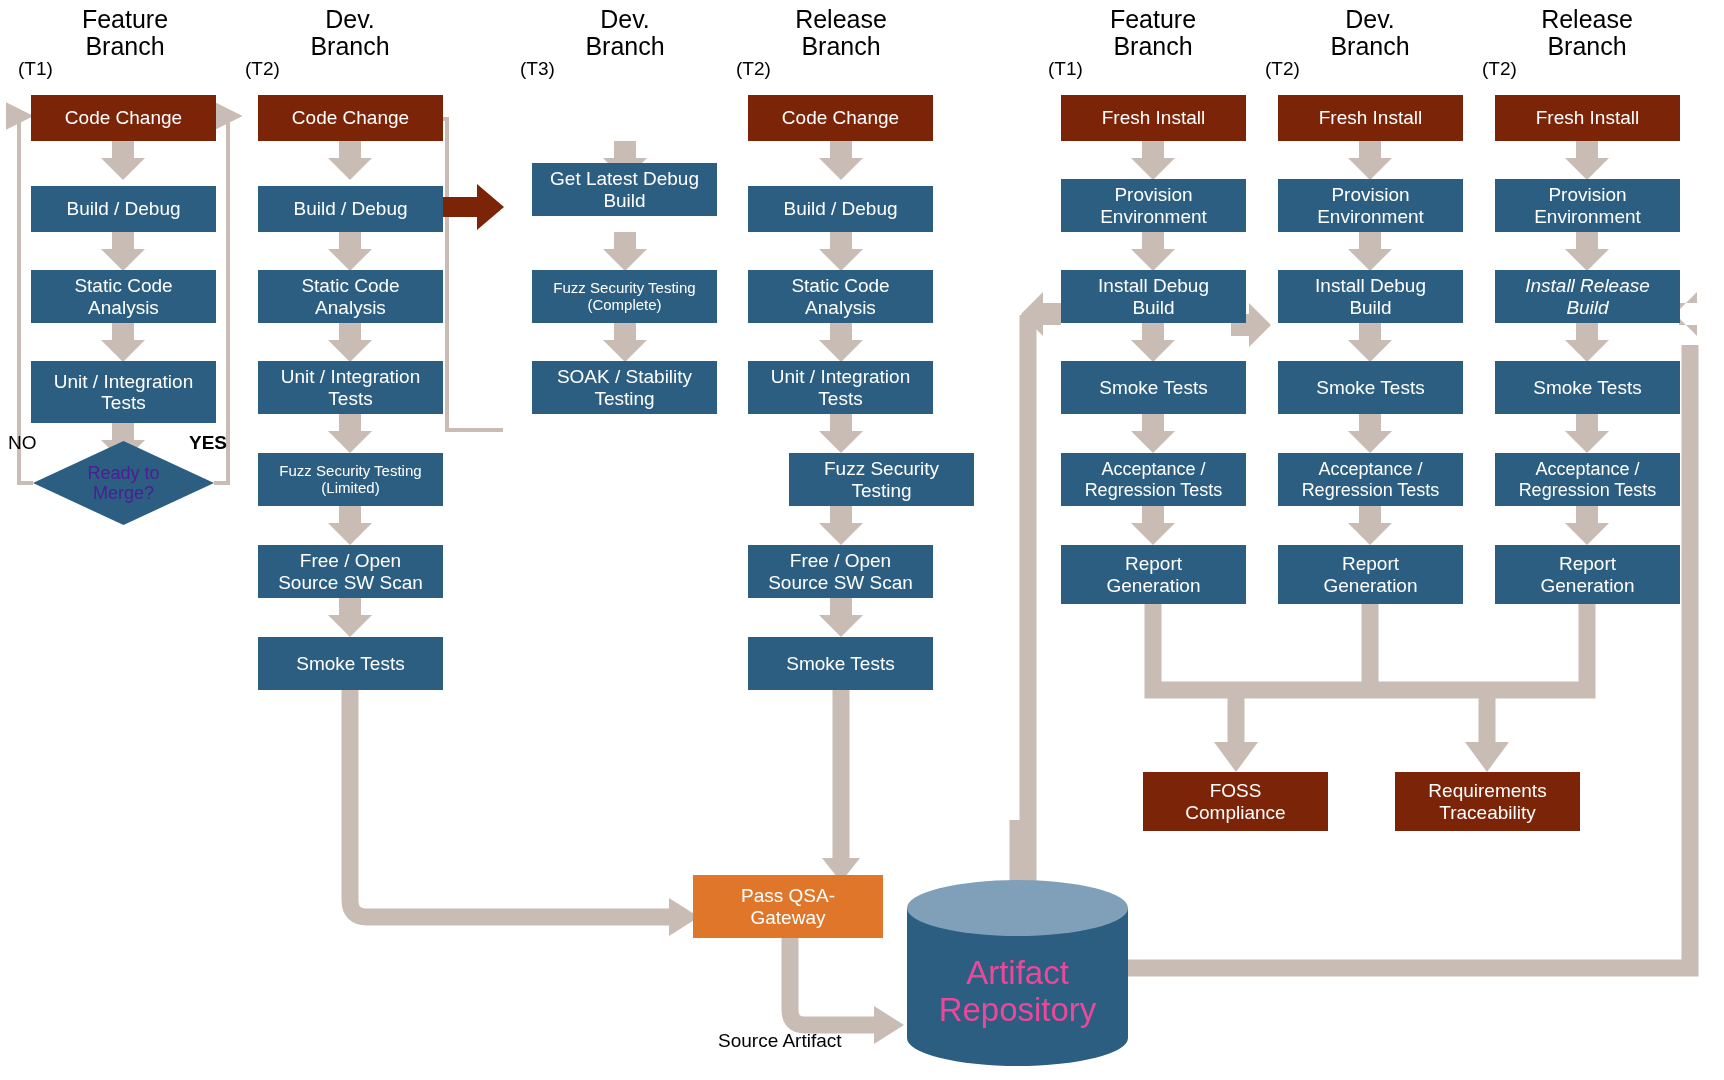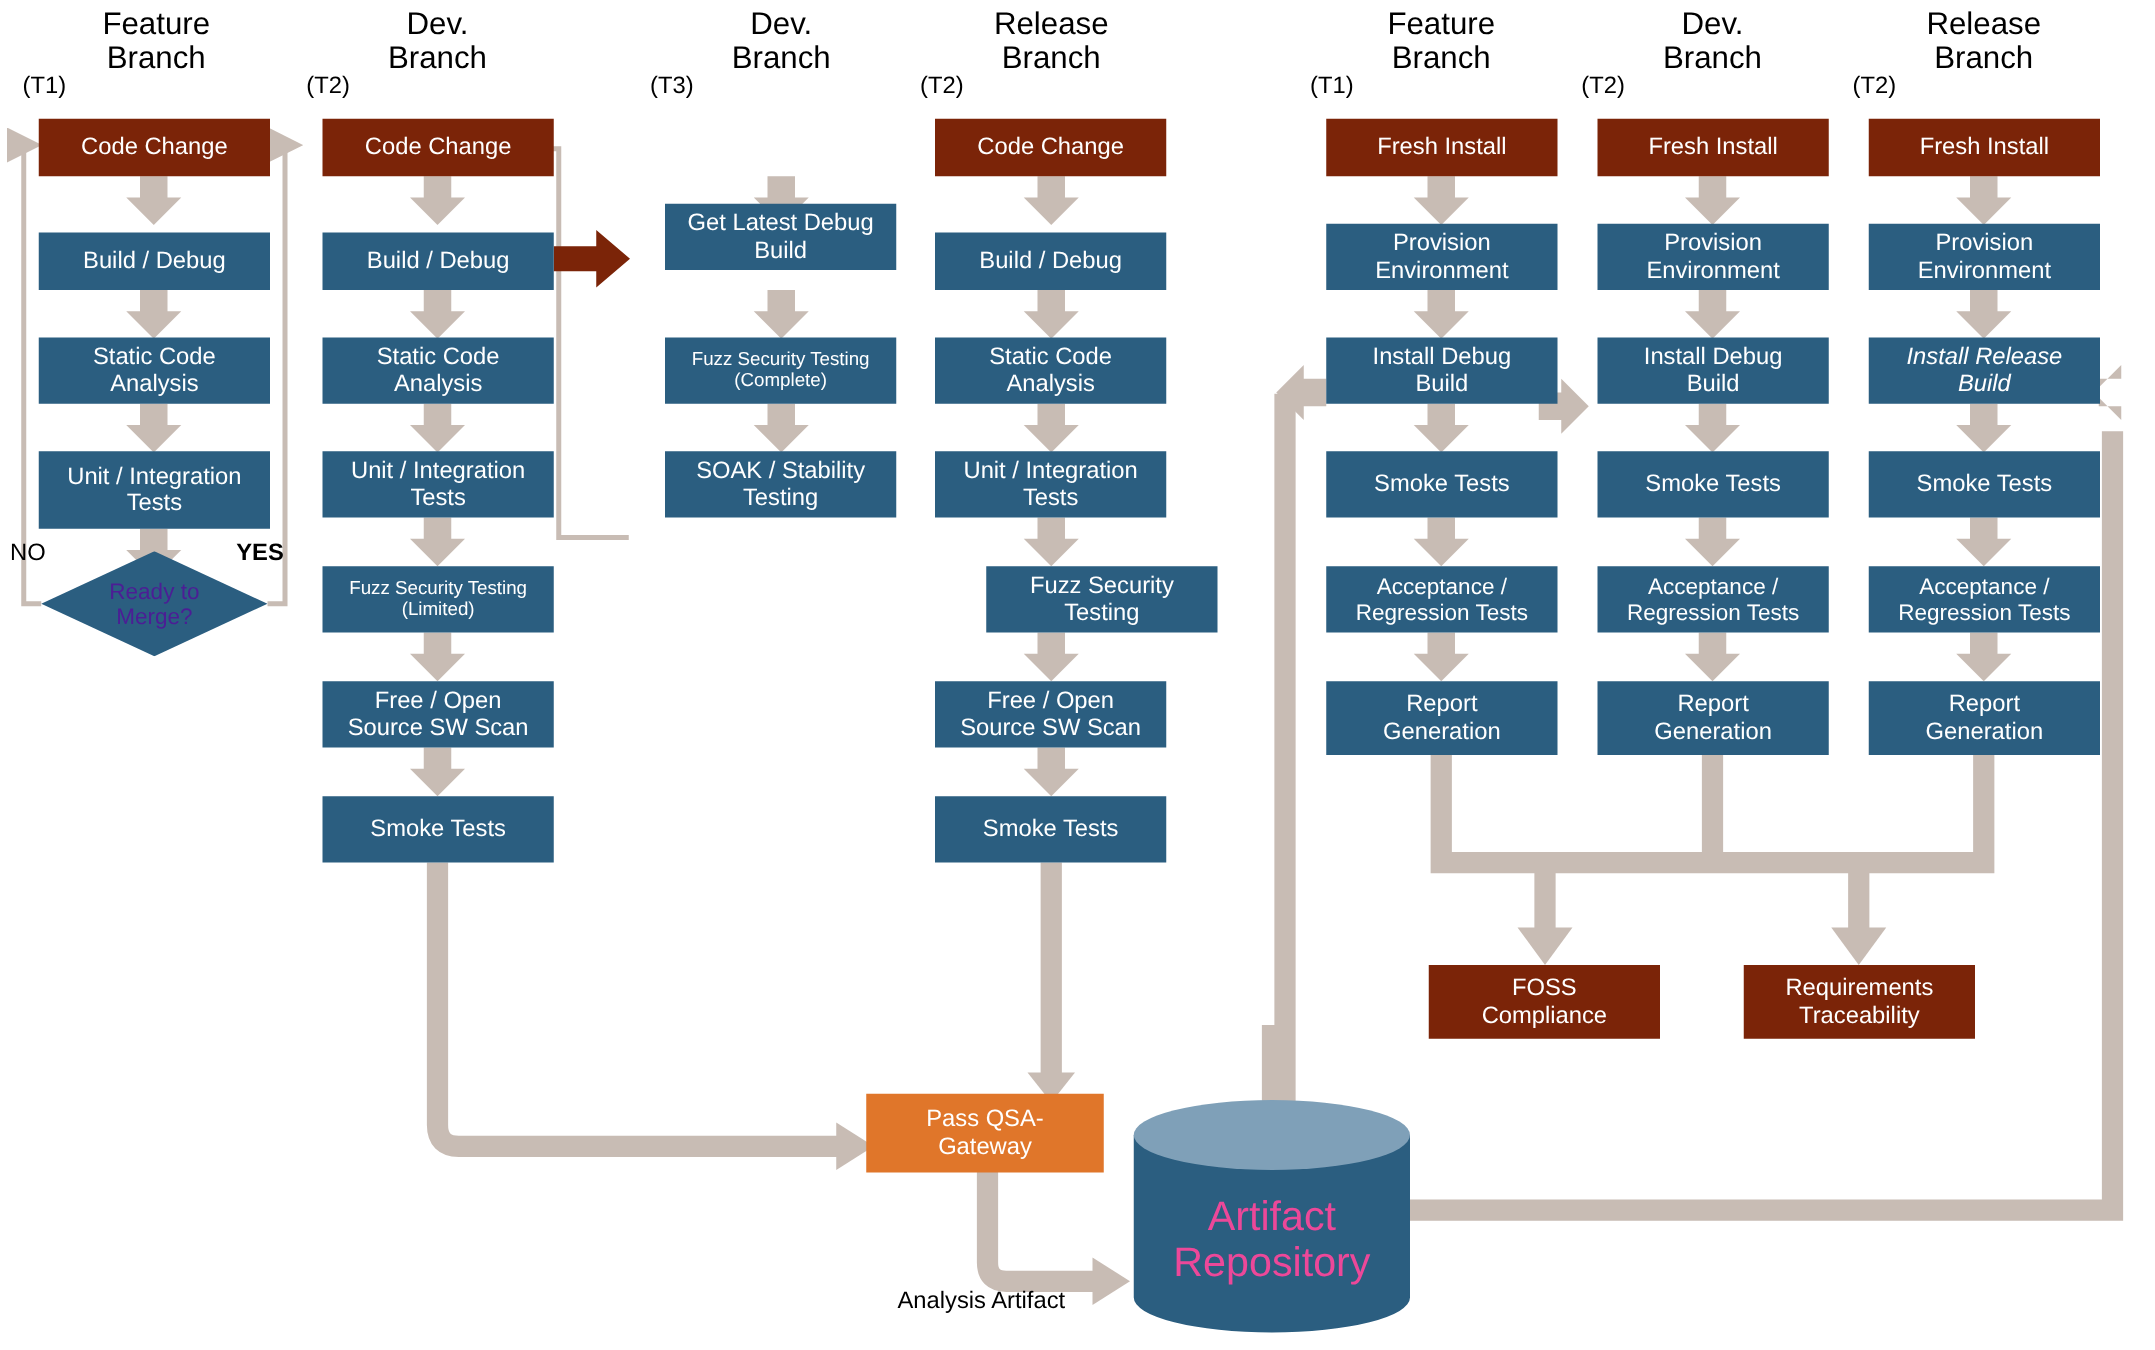--- a/index.html
+++ b/index.html
@@ -317,15 +317,15 @@
 
   <div class="cyl" style="left:900px; top:880px; width:235px; height:190px;">
     <svg width="235" height="190" viewBox="0 0 235 190">
       <path d="M7,28 L7,158 A110.5,28 0 0 0 228,158 L228,28 Z" fill="#2B5E80"></path>
       <ellipse cx="117.5" cy="28" rx="110.5" ry="28" fill="#7FA0B8"></ellipse>
     </svg>
     <div class="cyl-text">Artifact
 Repository</div>
   </div>
 
-  <div class="plainlabel" style="left:718px; top:1030px;">Analysis Artifact</div>
+  <div class="plainlabel" style="left:718px; top:1030px;">Source Artifact</div>
 
 </div>
 
 </body></html>

